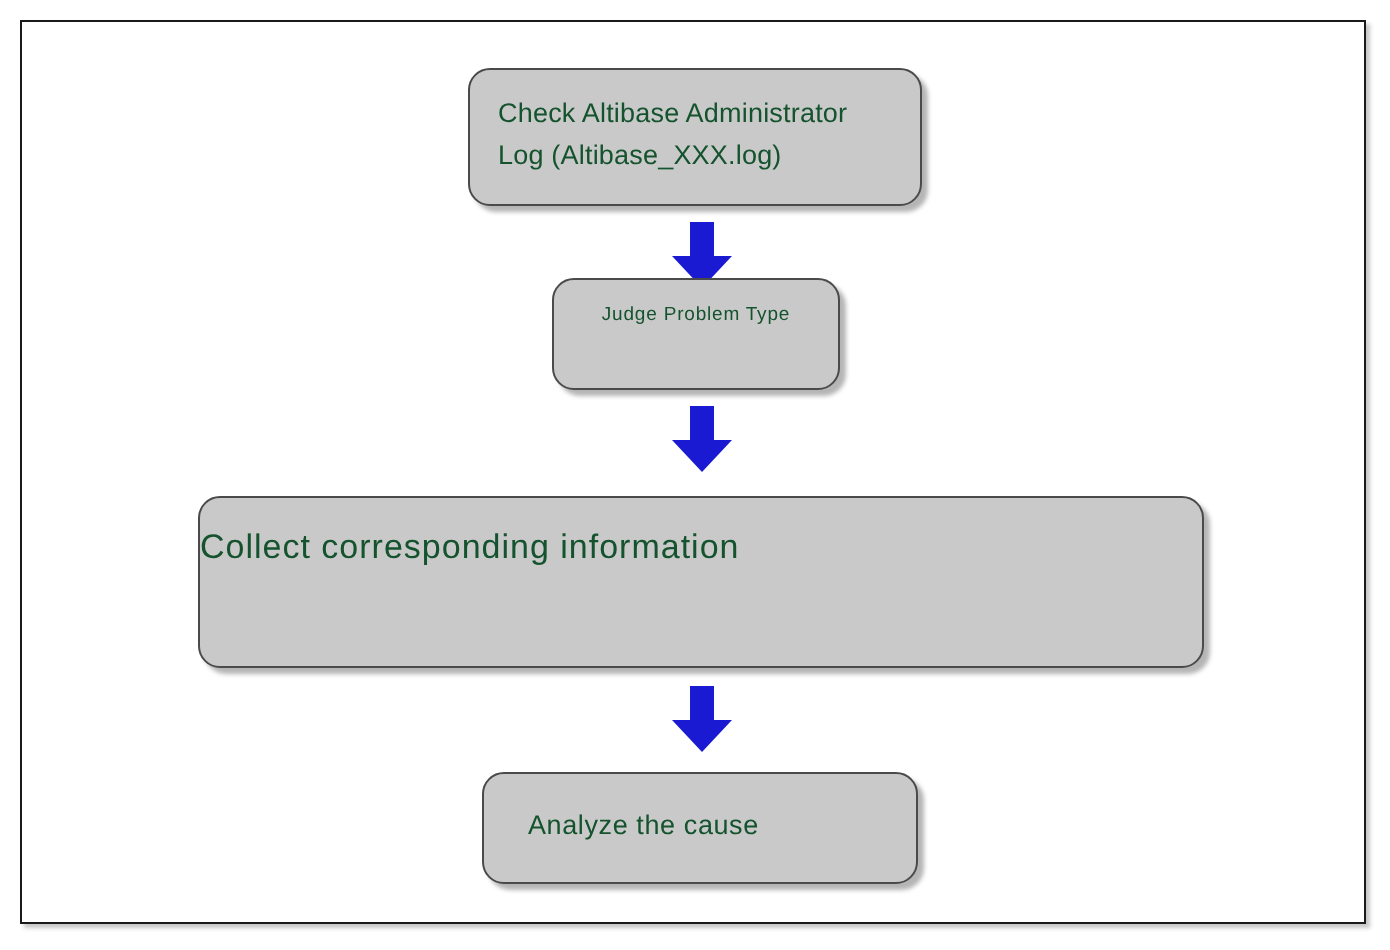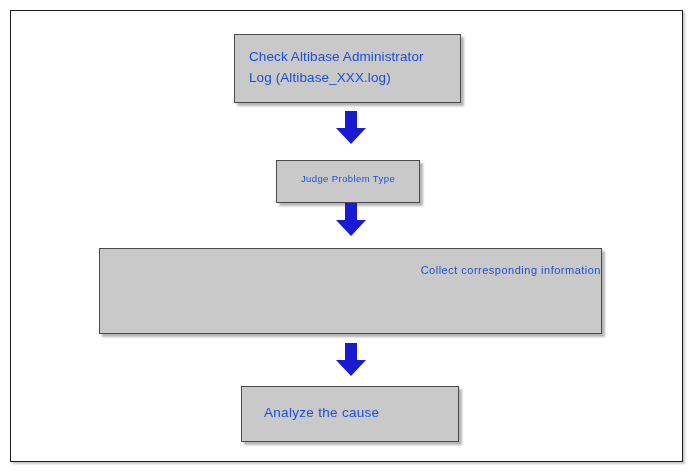--- a/index.html
+++ b/index.html
@@ -35,23 +35,23 @@
     width: 100%;
     height: 100%;
   }
 
   
   .flow-node {
     position: absolute;
     box-sizing: border-box;
     background: #c9c9c9;
     border: 1px solid #4a4a4a;
-    border-radius: 0;
+    border-radius: 11px;
     box-shadow: 3px 3px 2px rgba(120,120,120,0.55);
-    color: #1d4ed8;
+    color: #14532d;
     letter-spacing: 0.1px;
   }
   .flow-node .node-text {
     position: absolute;
     display: block;
     white-space: pre-line;
   }
 
   
   #node-check-log {
@@ -65,23 +65,23 @@
     top: 11px;
     right: 8px;
     font-size: 13.5px;
     line-height: 21px;
     text-align: left;
   }
 
   
   #node-judge-type {
     left: 265px;
-    top: 149px;
+    top: 128px;
     width: 144px;
-    height: 43px;
+    height: 56px;
     padding-left: 31px;
   }
   #node-judge-type .node-text {
     left: 0;
     right: 0;
     top: 12px;
     font-size: 9.5px;
     text-align: center;
     letter-spacing: 0.4px;
   }
@@ -90,22 +90,22 @@
   #node-collect-info {
     left: 88px;
     top: 237px;
     width: 503px;
     height: 86px;
   }
   #node-collect-info .node-text {
     left: 0;
     right: 0;
     top: 15px;
-    font-size: 11px;
-    text-align: right;
+    font-size: 17px;
+    text-align: left;
     letter-spacing: 0.5px;
   }
 
   
   #node-analyze-cause {
     left: 230px;
     top: 375px;
     width: 218px;
     height: 56px;
     padding-left: 20px;

